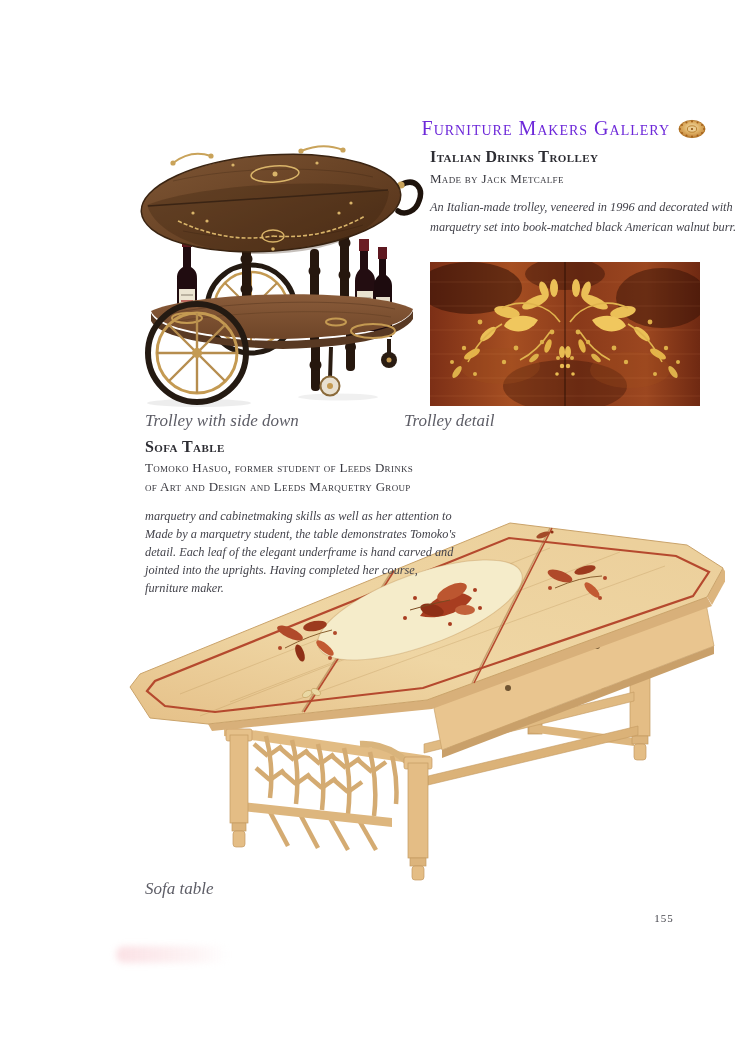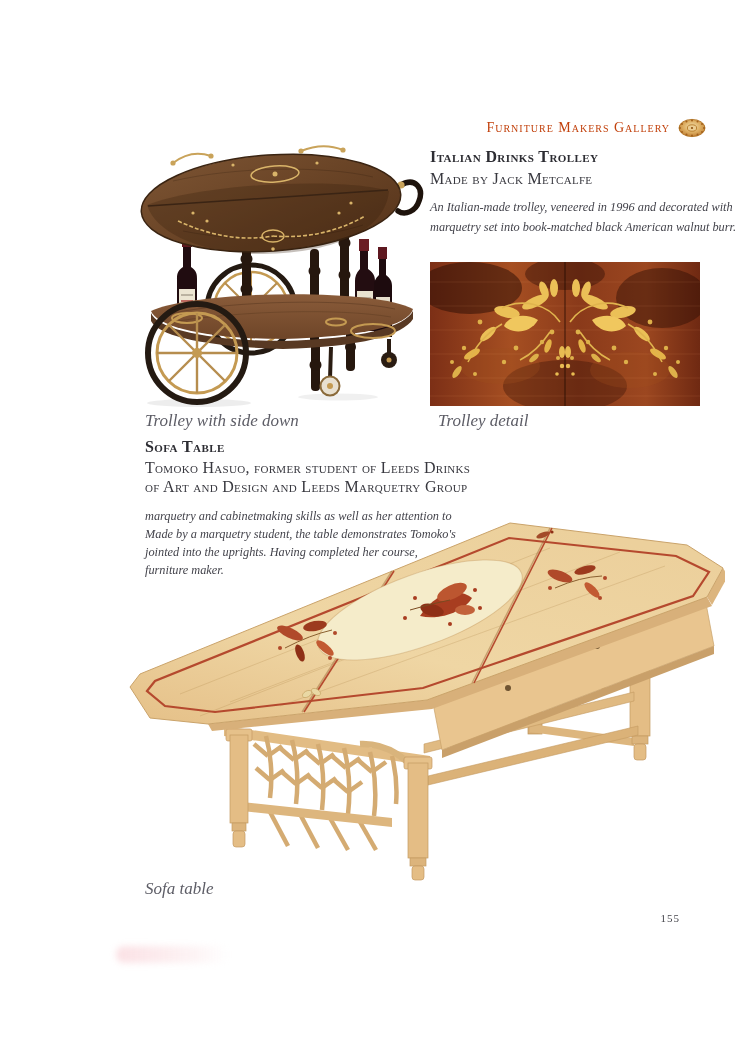--- a/index.html
+++ b/index.html
@@ -1,22 +1,22 @@
 <!DOCTYPE html>
 <html><head>
 <meta charset="utf-8">
 <style>
   html,body{margin:0;padding:0;}
   body{width:743px;height:1050px;position:relative;background:#ffffff;overflow:hidden;
        font-family:"Liberation Serif", serif;}
   .abs{position:absolute;}
   .header-row{top:117px;right:36px;display:flex;align-items:center;gap:7px;z-index:3;}
-  .header-title{font-size:14px;letter-spacing:1px;color:#c2410c;font-variant:small-caps;}
+  .header-title{font-size:20px;letter-spacing:1px;color:#6d28d9;font-variant:small-caps;}
   .sec-title{font-size:16px;font-weight:700;letter-spacing:.4px;color:#2d2d33;font-variant:small-caps;}
-  .byline{font-size:16px;letter-spacing:.3px;color:#38383f;font-variant:small-caps;line-height:18.5px;}
+  .byline{font-size:13px;letter-spacing:.3px;color:#38383f;font-variant:small-caps;line-height:18.5px;}
   .body-it{font-style:italic;font-size:12.3px;color:#43434b;}
   .caption{font-style:italic;font-size:17px;color:#5d5d66;}
   .pagenum{font-size:11px;letter-spacing:1px;color:#46464d;}
   .smudge{left:116px;top:946px;width:112px;height:17px;border-radius:8px;z-index:1;
           background:linear-gradient(90deg,rgba(248,205,211,.6),rgba(250,223,226,.35) 70%,rgba(255,255,255,0));
           filter:blur(3px);}
   svg{display:block;}
   .z1{z-index:1}.z2{z-index:2}
 </style>
 </head>
@@ -271,30 +271,31 @@
       <ellipse cx="138" cy="90" rx="3" ry="6"></ellipse>
           <circle cx="138" cy="104" r="2.2"></circle>
           <circle cx="143" cy="112" r="1.8"></circle>
     </g>
   </g>
   <use href="#orn" transform="translate(270,0) scale(-1,1)"></use>
 </svg>
 </div>
 
 <div class="abs caption" style="left:145px;top:411px;">Trolley with side down</div>
-<div class="abs caption" style="left:438px;top:411px;">Trolley detail</div>
+<div class="abs caption" style="left:404px;top:411px;">Trolley detail</div>
 
 <div class="abs sec-title z2" style="left:145px;top:438px;">Sofa Table</div>
 <div class="abs byline z2" style="left:145px;top:459px;">
   <div>Tomoko Hasuo, former student of Leeds Drinks</div>
   <div>of Art and Design and Leeds Marquetry Group</div>
 </div>
 <div class="abs body-it z2" style="left:145px;top:507px;line-height:18px;">
   <div>marquetry and cabinetmaking skills as well as her attention to</div>
   <div>Made by a marquetry student, the table demonstrates Tomoko's</div>
+  <div>detail. Each leaf of the elegant underframe is hand carved and</div>
   <div>jointed into the uprights. Having completed her course,</div>
   <div>furniture maker.</div>
 </div>
 
 <div class="abs z1" style="left:120px;top:498px;">
 <svg width="605" height="385" viewBox="0 0 605 385">
   <defs>
     <linearGradient id="maple" x1="0" y1="1" x2="0.7" y2="0">
       <stop offset="0%" stop-color="#e5c088"></stop>
           <stop offset="45%" stop-color="#efd6a4"></stop>
@@ -458,15 +459,15 @@
     <g>
       <ellipse cx="423" cy="37" rx="7" ry="2.6" transform="rotate(-20 423 37)" fill="#a34a28"></ellipse>
       <circle cx="432" cy="34" r="1.6" fill="#8e2f16"></circle>
     </g>
   </g>
 </svg>
 </div>
 
 <div class="abs caption z2" style="left:145px;top:879px;">Sofa table</div>
 
-<div class="abs pagenum" style="left:648px;top:912px;width:32px;text-align:right;">155</div>
+<div class="abs pagenum" style="left:648px;top:912px;width:32px;text-align:center;">155</div>
 
 <div class="abs smudge"></div>
 
 </body></html>

